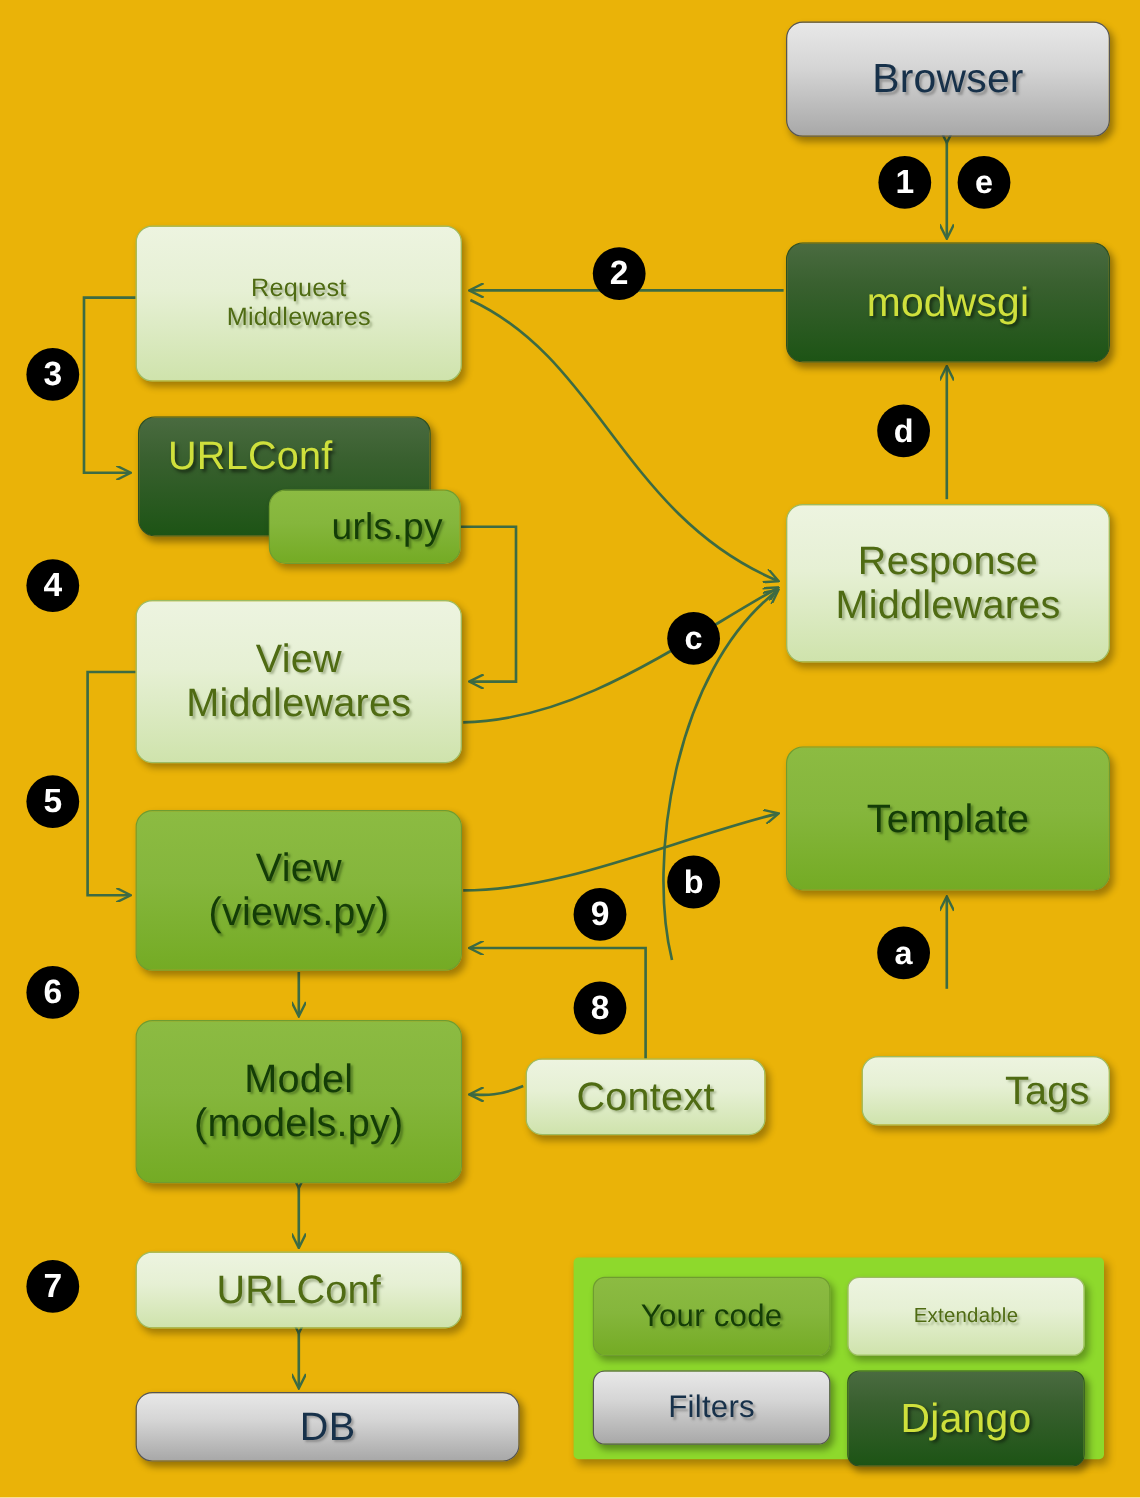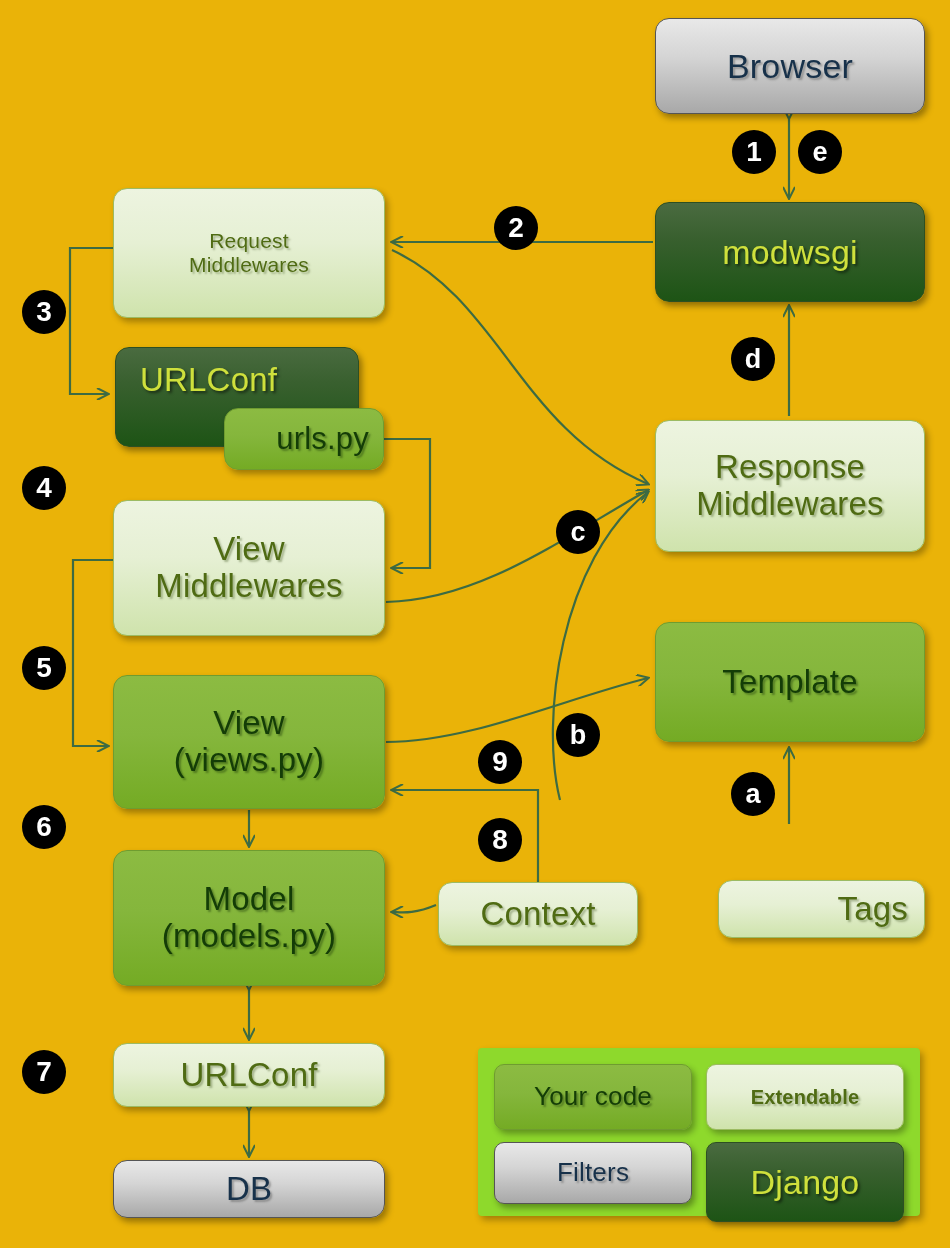--- a/index.html
+++ b/index.html
@@ -164,21 +164,21 @@
 Middlewares</div>
 
   <div class="node t-yourcode" style="left:113px; top:675px; width:272px; height:134px; font-size:33px;">View
 (views.py)</div>
 
   <div class="node t-yourcode" style="left:113px; top:850px; width:272px; height:136px; font-size:33px;">Model
 (models.py)</div>
 
   <div class="node t-extendable" style="left:113px; top:1043px; width:272px; height:64px; font-size:33px;">URLConf</div>
 
-  <div class="node t-external" style="left:113px; top:1160px; width:272px; height:58px; font-size:33px;">DB</div>
+  <div class="node t-external" style="left:113px; top:1160px; width:320px; height:58px; font-size:33px;">DB</div>
 
   <div class="node t-extendable" style="left:655px; top:420px; width:270px; height:132px; font-size:33px;">Response
 Middlewares</div>
 
   <div class="node t-yourcode" style="left:655px; top:622px; width:270px; height:120px; font-size:33px;">Template</div>
 
 
   <div class="node t-extendable" style="left:718px; top:880px; width:207px; height:58px; font-size:33px; justify-content:flex-end; padding-right:16px; z-index:7;">Tags</div>
 
   <div class="node t-extendable" style="left:438px; top:882px; width:200px; height:64px; font-size:33px;">Context</div>
@@ -193,18 +193,18 @@
   <div class="badge" style="left:22px; top:646px;">5</div>
   <div class="badge small" style="left:556px; top:713px;">b</div>
   <div class="badge" style="left:478px; top:740px;">9</div>
   <div class="badge small" style="left:731px; top:772px;">a</div>
   <div class="badge" style="left:478px; top:818px;">8</div>
   <div class="badge" style="left:22px; top:805px;">6</div>
   <div class="badge" style="left:22px; top:1050px;">7</div>
 
   <div id="legend">
     <div class="node t-yourcode" style="left:16px; top:16px; width:198px; height:66px; font-size:26px;">Your code</div>
-    <div class="node t-extendable" style="left:228px; top:16px; width:198px; height:66px; font-size:20px;font-weight:bold;">Extendable</div>
+    <div class="node t-extendable" style="left:228px; top:16px; width:198px; height:66px; font-size:17px;">Extendable</div>
     <div class="node t-external" style="left:16px; top:94px; width:198px; height:62px; font-size:26px;">Filters</div>
     <div class="node t-django" style="left:228px; top:94px; width:198px; height:80px; font-size:34px;">Django</div>
   </div>
 
 </div>
 
 </body></html>

